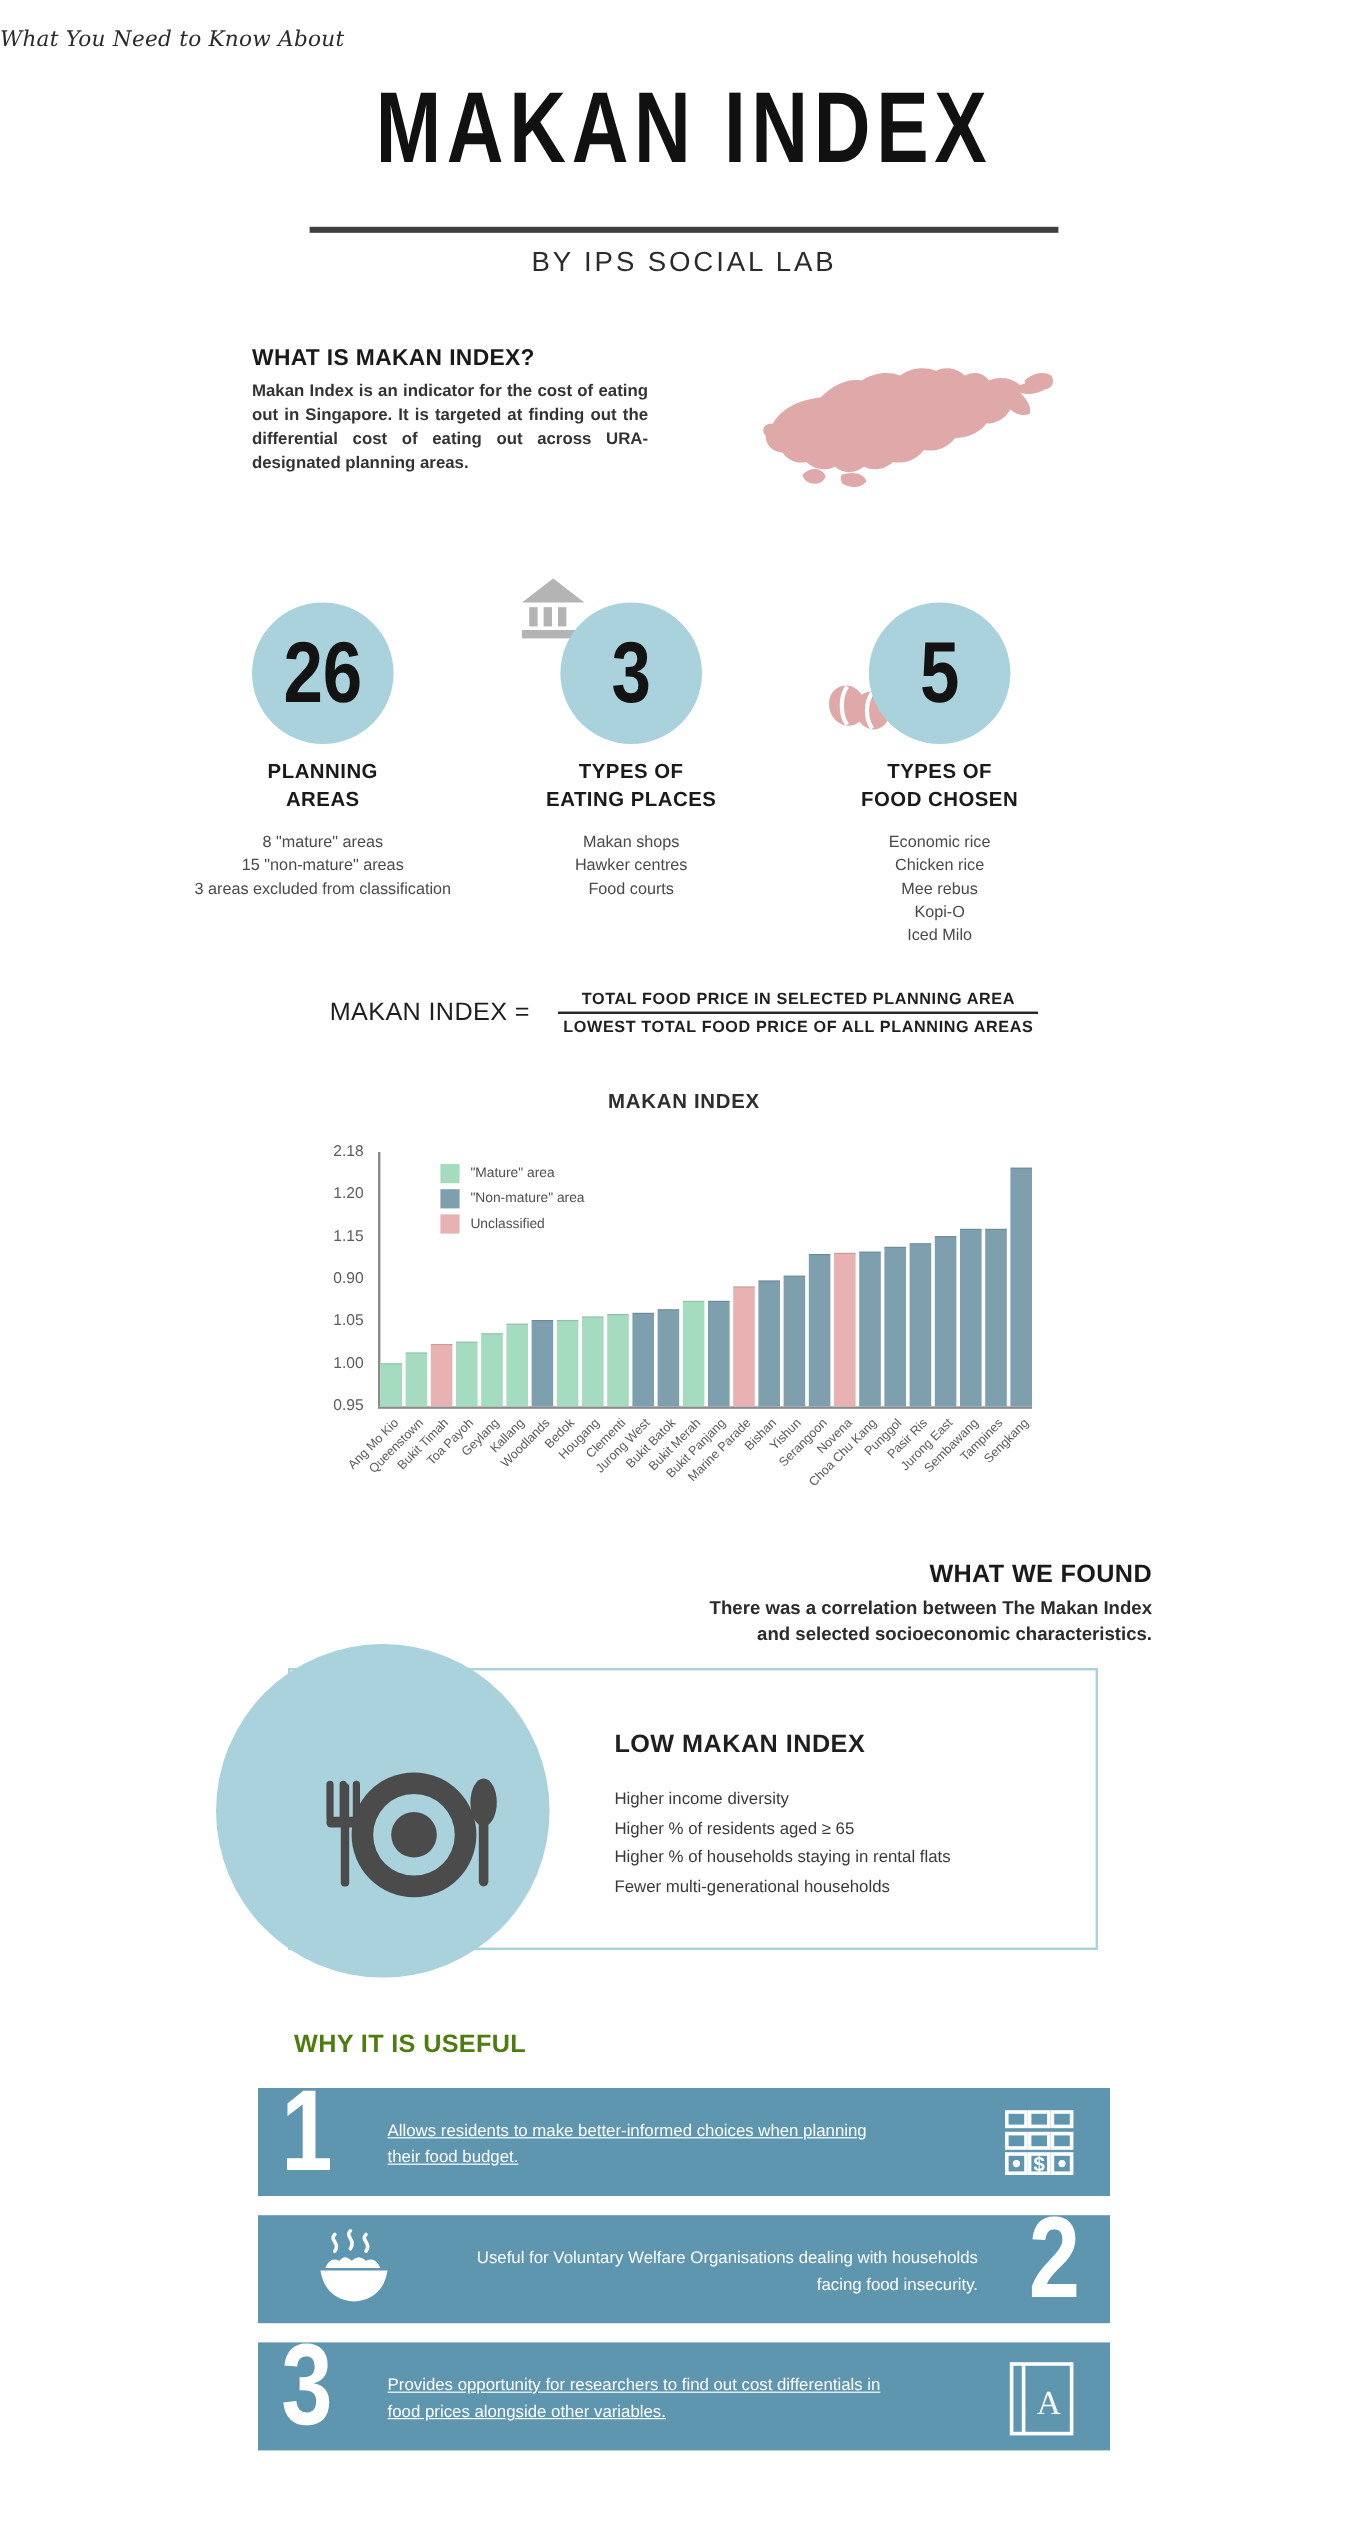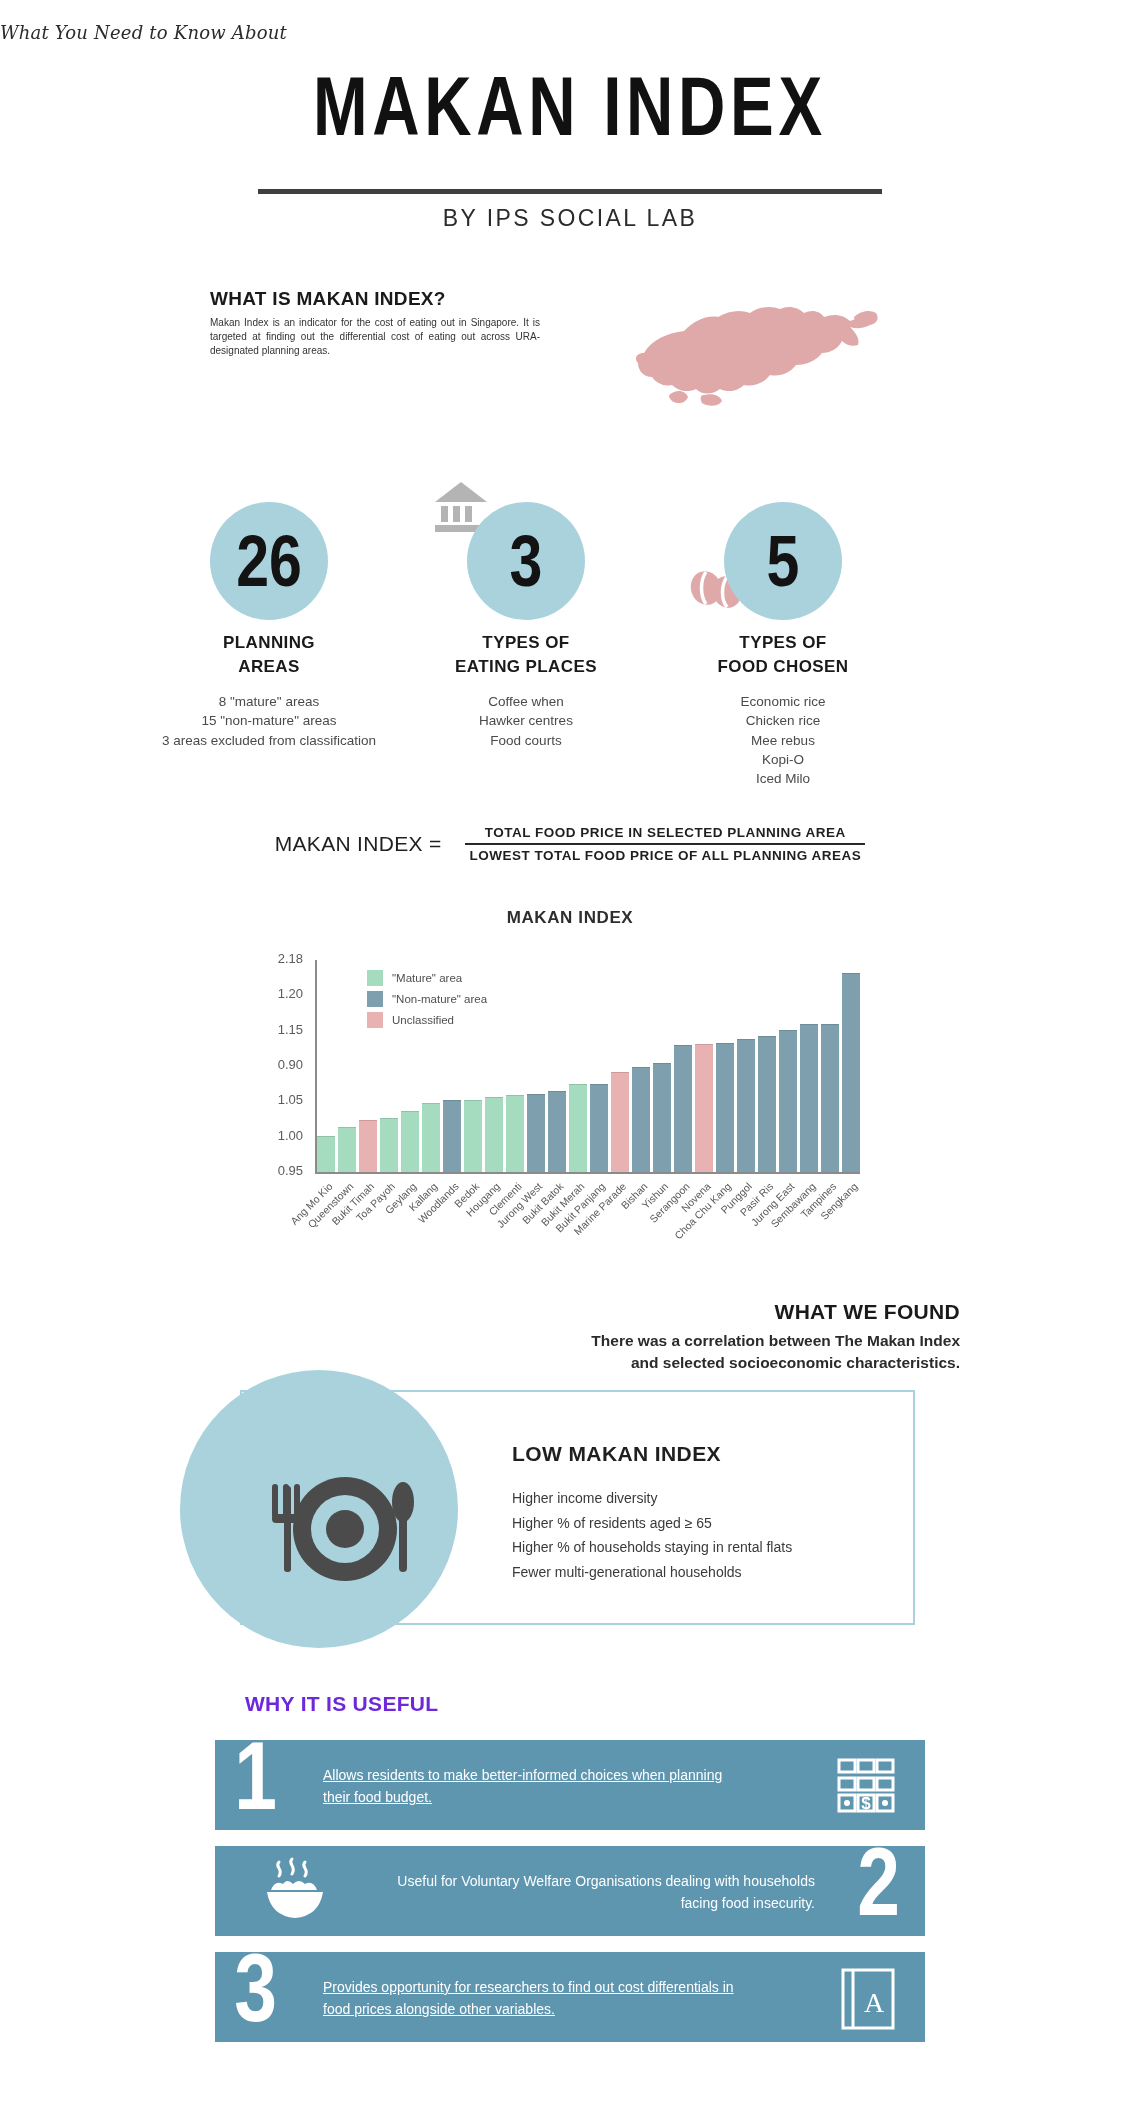--- a/index.html
+++ b/index.html
@@ -25,21 +25,21 @@
     position:absolute; top:189px; left:258px; width:624px; height:5px; background:#3f3f3f;
   }
   .hdr-sub {
     position:absolute; top:205px; left:0; width:1140px; text-align:center;
     font-size:23px; letter-spacing:2.4px; color:#2b2b2b; font-weight:400;
   }
 
   
   .sec-what { position:absolute; top:288px; left:210px; width:330px; }
   .sec-what h2 { font-size:19px; font-weight:bold; letter-spacing:.3px; color:#1a1a1a; margin-bottom:6px; }
-  .sec-what p  { font-size:10px; line-height:1.42; color:#333; text-align:justify; }
+  .sec-what p  { font-size:14px; line-height:1.42; color:#333; text-align:justify;font-weight:bold; }
 
   .sg-map { position:absolute; top:295px; left:608px; width:290px; height:125px; }
 
   
   .stats { position:absolute; top:480px; left:0; width:1140px; height:300px; }
   .stat { position:absolute; text-align:center; width:230px; }
   .stat .circ {
     width:118px; height:118px; border-radius:50%; background:#a9d2dd;
     margin:0 auto; display:flex; align-items:center; justify-content:center;
   }
@@ -101,21 +101,21 @@
     position:absolute; left:-62px; top:-22px; width:278px; height:278px; border-radius:50%;
     background:#a9d2dd;
   }
   .panel .plate { position:absolute; left:8px; top:42px; width:190px; height:190px; }
   .panel .body { position:absolute; left:270px; top:50px; width:380px; }
   .panel h3 { font-size:21px; font-weight:bold; letter-spacing:.4px; color:#1f1f1f; }
   .panel ul { margin-top:20px; list-style:none; }
   .panel li { font-size:14px; line-height:1.75; color:#3a3a3a; }
 
   
-  .why-h { position:absolute; top:1692px; left:245px; font-size:21px; font-weight:bold; letter-spacing:.3px; color:#6d28d9; }
+  .why-h { position:absolute; top:1692px; left:245px; font-size:21px; font-weight:bold; letter-spacing:.3px; color:#4d7c0f; }
   .why-row { position:absolute; left:215px; width:710px; height:90px; background:#5e96b0; }
   .why-1 { top:1740px; }
   .why-2 { top:1846px; }
   .why-3 { top:1952px; }
   .why-num {
     position:absolute; top:-12px;
     font-family:"Liberation Sans Narrow","Liberation Sans", sans-serif;
     font-weight:bold; font-size:96px; line-height:1; color:#ffffff;
     transform:scaleX(.8);
   }
@@ -195,21 +195,21 @@
 
   <div class="stat stat-2">
     <div class="circ">
       <span>3</span>
     </div>
     <div class="cap">
       <div>TYPES OF</div>
       <div>EATING PLACES</div>
     </div>
     <div class="sub">
-      <div>Coffee when</div>
+      <div>Makan shops</div>
       <div>Hawker centres</div>
       <div>Food courts</div>
     </div>
   </div>
 
   <div class="stat stat-3">
     <div class="circ">
       <span>5</span>
     </div>
     <div class="cap">

